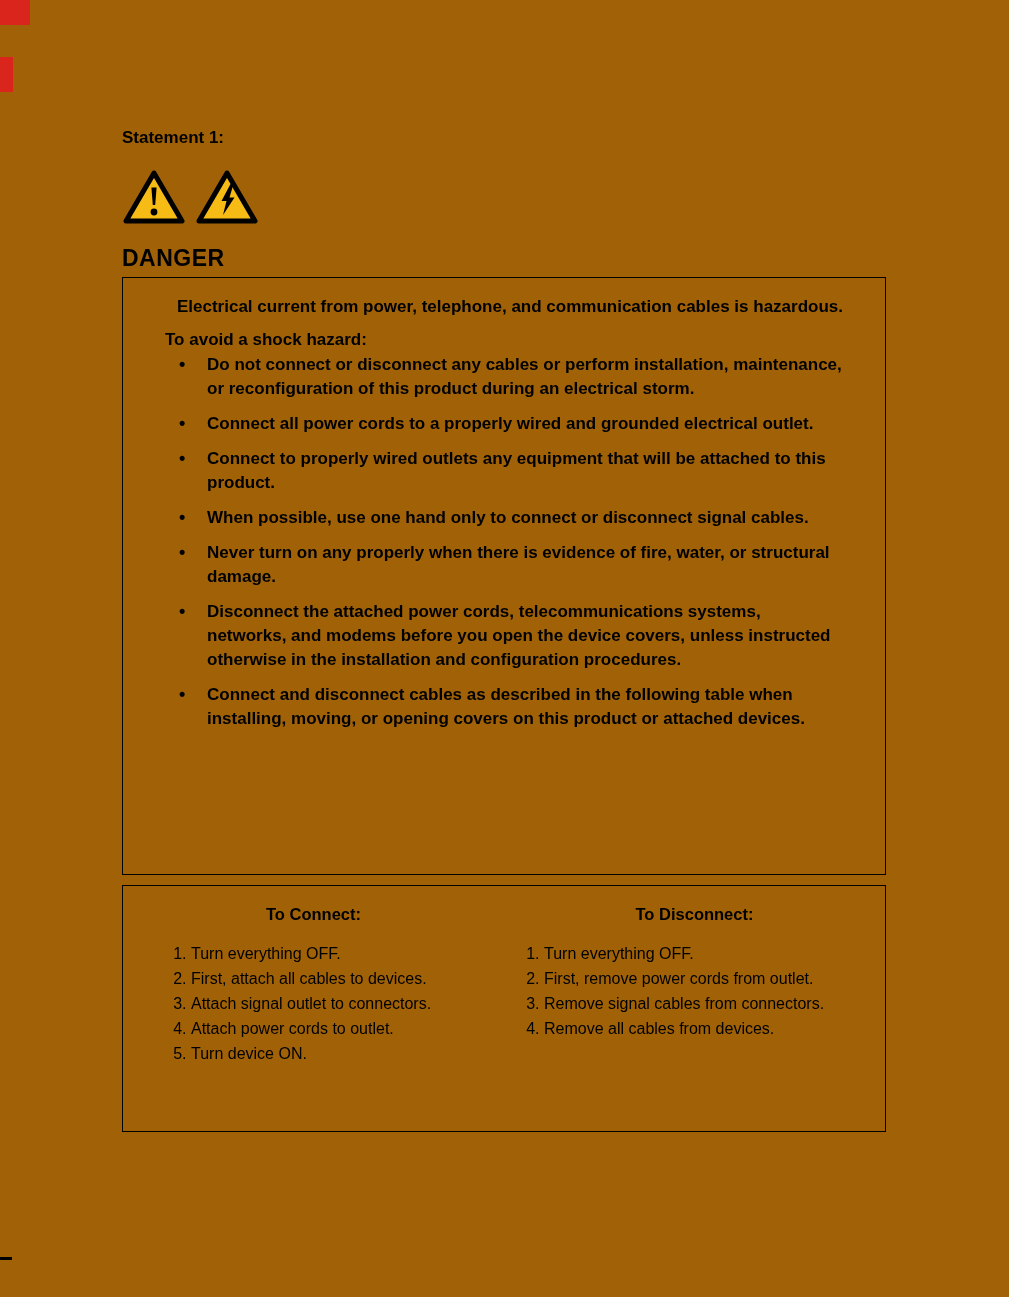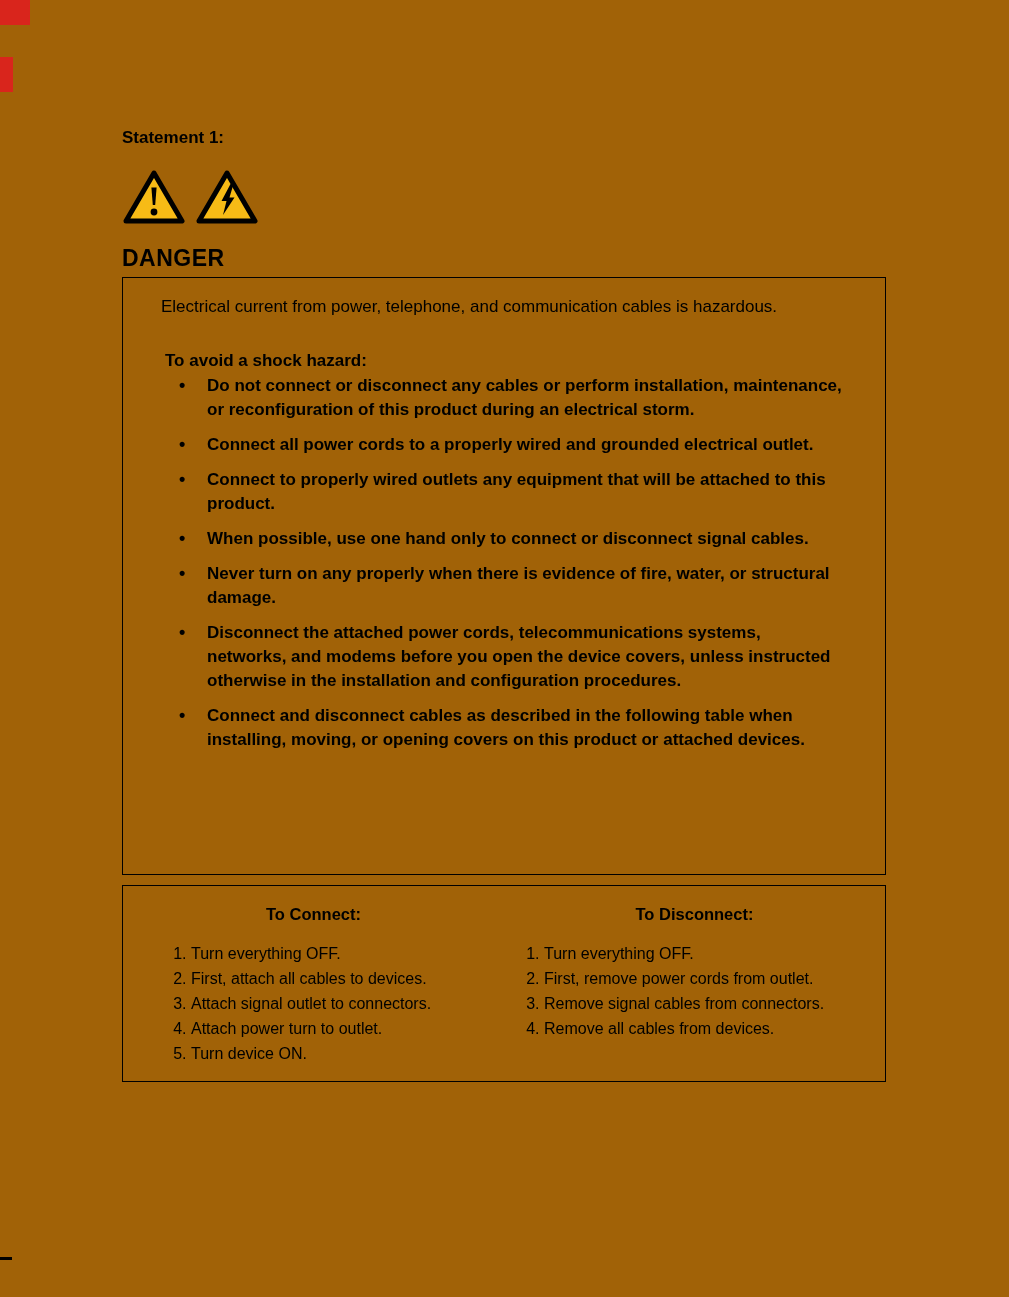--- a/index.html
+++ b/index.html
@@ -31,43 +31,44 @@
     font-size:23px; font-weight:bold; letter-spacing:0.5px;
   }
 
   .danger-box {
     position:absolute; left:122px; top:277px;
     width:764px; height:598px;
     border:1.5px solid #000;
     padding:17px 42px 10px 38px;
   }
   .danger-box .intro {
-    font-size:17px; font-weight:normal; line-height:24px;
-    margin-bottom:30px;
+    font-size:17px; font-weight:bold; line-height:24px;
+    margin-bottom:9px;
+    text-align:right;
   }
   .danger-box .subheading {
     font-size:17px; font-weight:bold; line-height:24px;
     margin-bottom:1px; padding-left:4px;
   }
   .danger-box ul {
     list-style:none; padding-left:46px; margin:0;
   }
   .danger-box li {
     position:relative;
     font-size:17px; font-weight:bold; line-height:24px;
     margin-bottom:11px;
   }
   .danger-box li .bullet-dot {
     position:absolute; left:-28px; top:-1px;
     font-size:18px; font-weight:bold;
   }
 
   .procedure-box {
     position:absolute; left:122px; top:885px;
-    width:764px; height:197px;
+    width:764px; height:247px;
     border:1.5px solid #000;
     display:flex;
   }
   .procedure-col { width:50%; padding-top:19px; }
   .procedure-col .col-title {
     font-size:16.5px; font-weight:bold; text-align:center;
   }
   .procedure-col ol {
     margin:17px 0 4px 0;
     font-size:16px; line-height:25px;
@@ -118,21 +119,21 @@
     </ul>
   </div>
 
   <div class="procedure-box">
     <div class="procedure-col col-connect">
       <div class="col-title">To Connect:</div>
       <ol>
         <li>Turn everything OFF.</li>
         <li>First, attach all cables to devices.</li>
         <li>Attach signal outlet to connectors.</li>
-        <li>Attach power turn to outlet.</li>
+        <li>Attach power cords to outlet.</li>
         <li>Turn device ON.</li>
       </ol>
     </div>
     <div class="procedure-col col-disconnect">
       <div class="col-title">To Disconnect:</div>
       <ol>
         <li>Turn everything OFF.</li>
         <li>First, remove power cords from outlet.</li>
         <li>Remove signal cables from connectors.</li>
         <li>Remove all cables from devices.</li>

